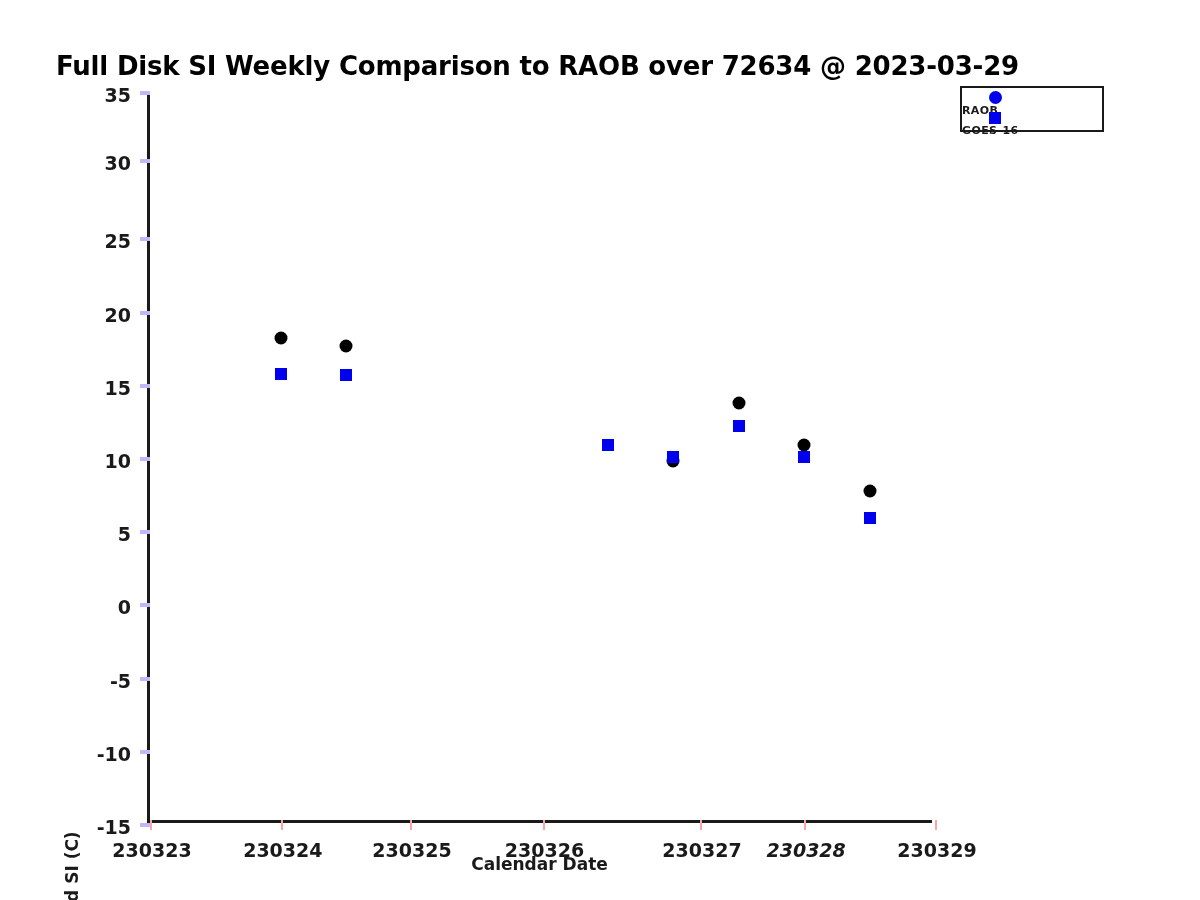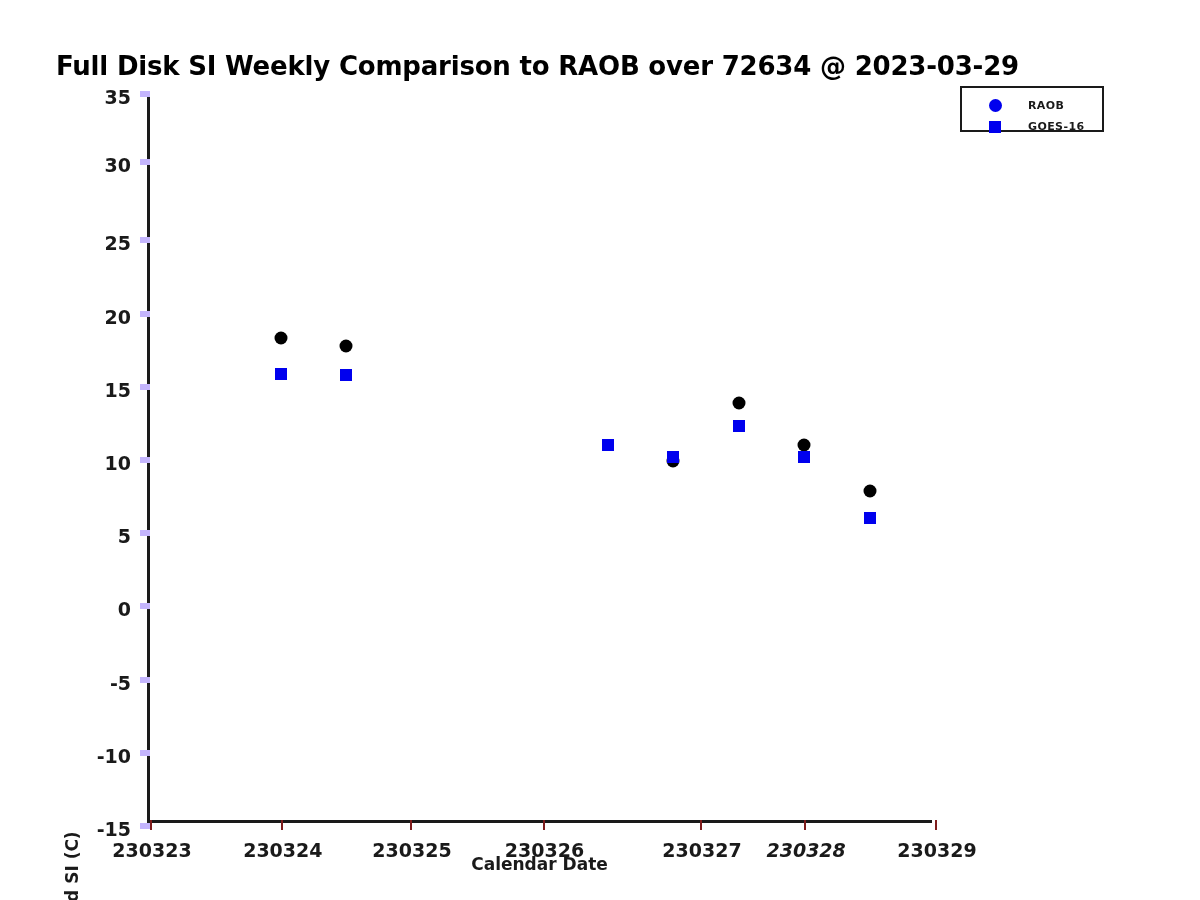--- a/index.html
+++ b/index.html
@@ -42,39 +42,39 @@
     border-left: 3px solid #1a1a1a;
     border-bottom: 3px solid #1a1a1a;
     box-sizing: border-box;
   }
   
   .y-tick {
     position: absolute;
     left: -10px;
     width: 10px;
     height: 0;
-    border-top: 6px solid #c4b5fd;
+    border-top: 4px solid #c4b5fd;
   }
   .y-tick-label {
     position: absolute;
     right: 100%;
     margin-right: 9px;
     top: 50%;
     transform: translateY(-50%);
     font-size: 19px;
     font-weight: bold;
     color: #1a1a1a;
     white-space: nowrap;
   }
   .x-tick {
     position: absolute;
     bottom: -10px;
     width: 0;
     height: 10px;
-    border-left: 2px solid #7f1d1d;
+    border-left: 2px solid #fca5a5;
   }
   .x-tick-label {
     position: absolute;
     top: 100%;
     margin-top: 9px;
     left: 50%;
     transform: translateX(-50%);
     font-size: 19px;
     font-weight: bold;
     color: #1a1a1a;
@@ -129,21 +129,22 @@
     border: 2px solid #1a1a1a;
     background: #ffffff;
     box-sizing: border-box;
   }
   .legend-row {
     position: absolute;
     left: 0;
     width: 100%;
     height: 21px;
     display: flex;
-    align-items: flex-end;
+    align-items: flex-start;
+    flex-direction: column;
   }
   .legend-swatch-wrap {
     width: 66px;
     display: flex;
     justify-content: center;
     align-items: center;
   }
   .legend-circle {
     width: 13px;
     height: 13px;

